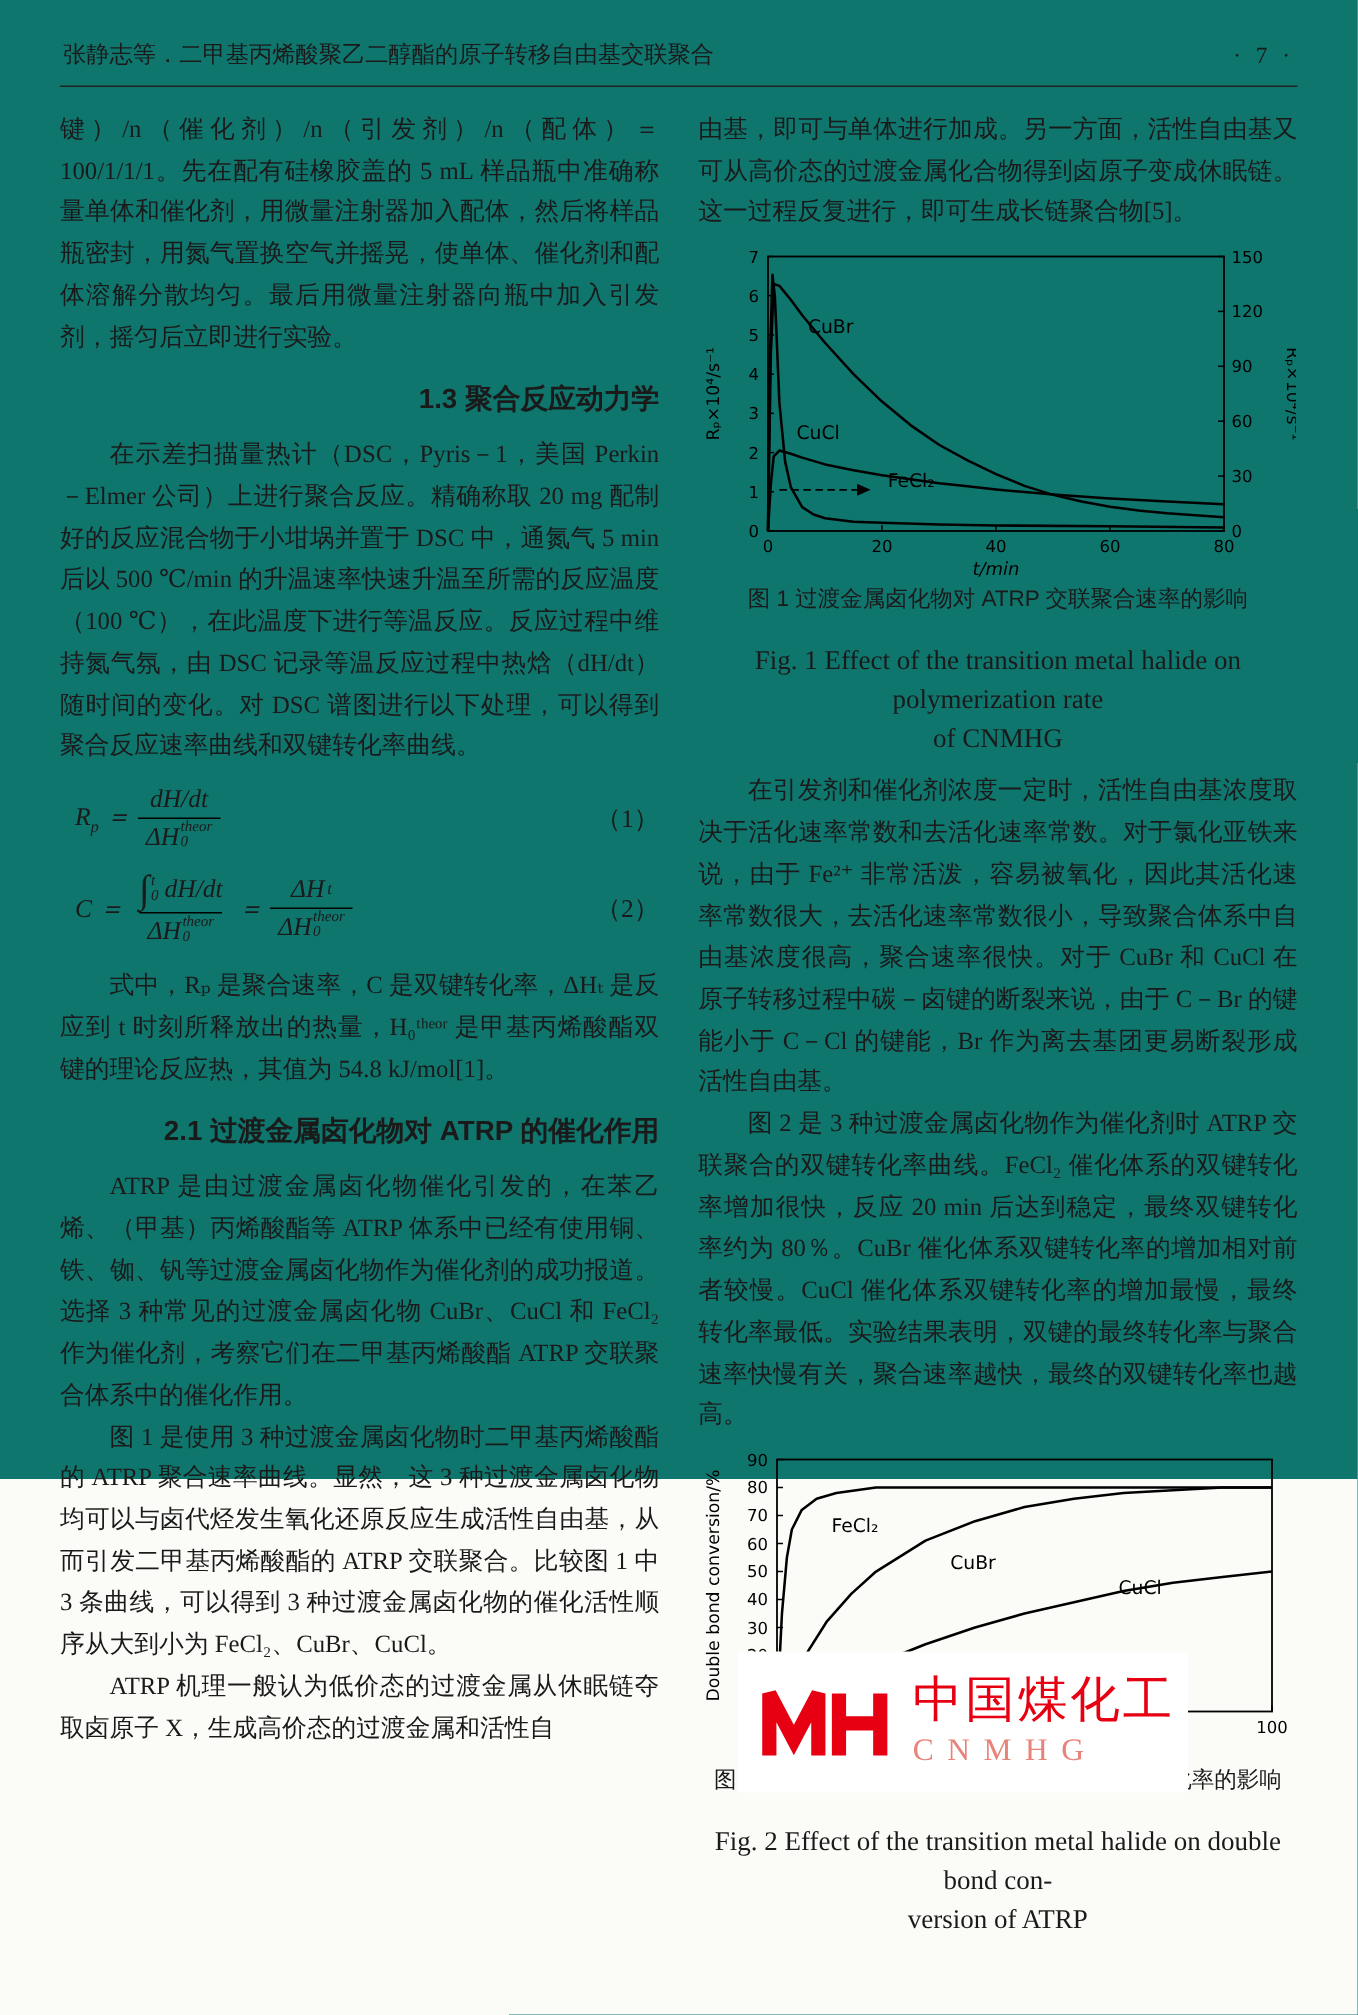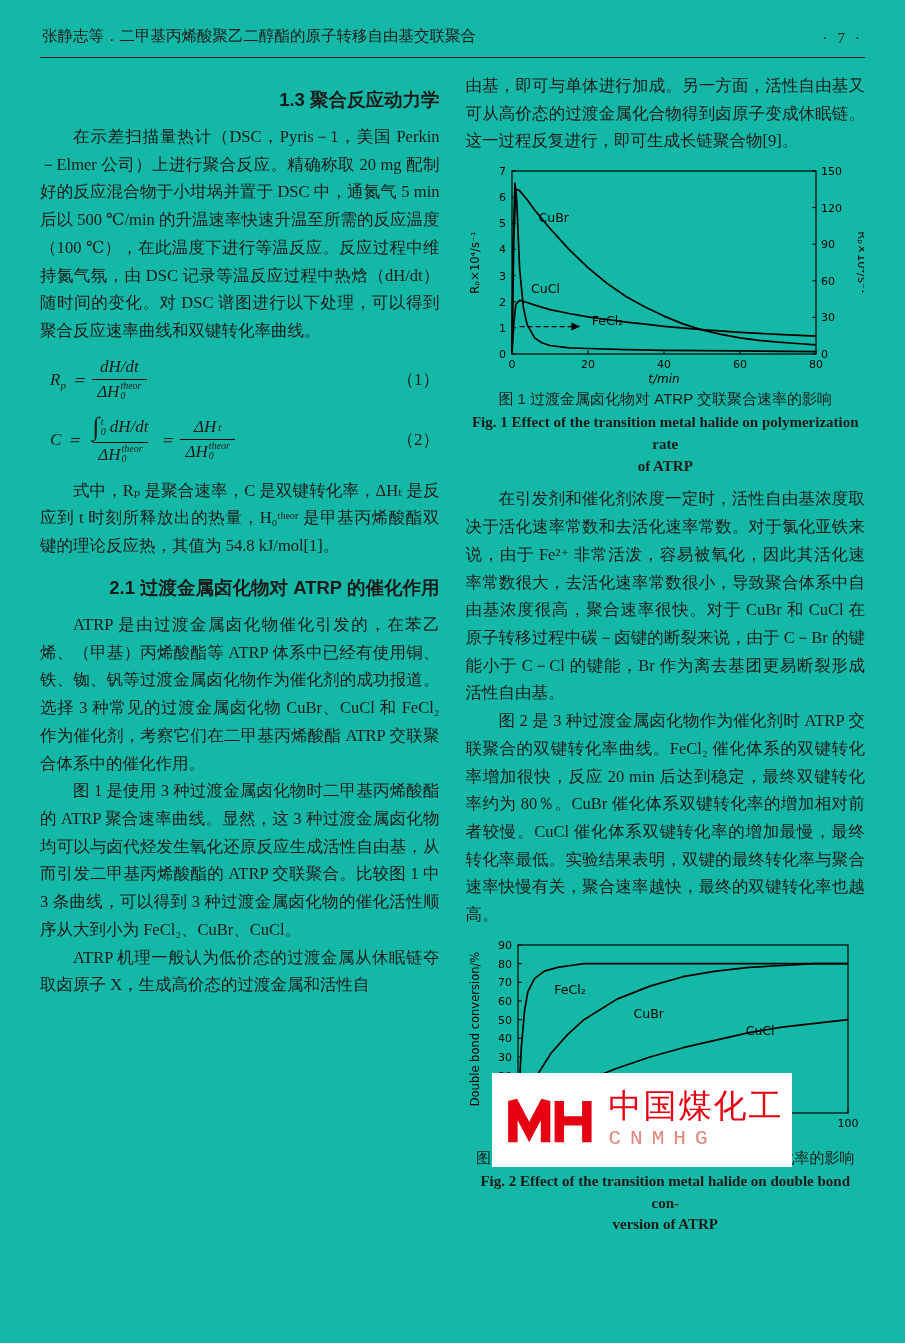--- a/index.html
+++ b/index.html
@@ -1,18 +1,18 @@
 <!DOCTYPE html>
 <html><head>
 <meta charset="utf-8">
 <style>
   *{margin:0;padding:0;box-sizing:border-box;}
   body{width:905px;height:1343px;overflow:hidden;background:#fbfbf8;color:#1a1a1a;
        font-family:"Liberation Serif","DejaVu Serif",serif;}
-  .page{width:905px;height:1343px;padding:26px 40px 0;background:#14b8a6;position:relative;}
+  .page{width:905px;height:986px;padding:26px 40px 0;background:#0f766e;position:relative;}
   .header{display:flex;justify-content:space-between;align-items:flex-end;
           padding:0 2px 10px;border-bottom:1.6px solid #222;font-size:15.5px;}
   .page-number{letter-spacing:3px;}
   .columns{display:flex;gap:26px;margin-top:14px;}
   .col{width:400px;font-size:16.5px;}
   .para{text-align:justify;text-indent:2em;line-height:1.68;}
   .para.no-indent{text-indent:0;}
   .sec{font-size:18.5px;font-weight:bold;margin:15px 0 11px;
        font-family:"Liberation Sans","DejaVu Sans",sans-serif;text-align:right;}
   .sec-major{font-size:21px;font-weight:bold;margin:19px 0 13px;
@@ -28,42 +28,43 @@
   .ss .up,.ss .dn{font-size:10px;}
   .int-wrap{display:inline-flex;align-items:center;}
   .int-sign{font-size:26px;line-height:1;font-style:normal;}
   .int-lims{display:inline-flex;flex-direction:column;line-height:1;font-size:10px;margin:0 2px 0 1px;}
   sub,sup{font-size:11px;}
   
   .figure{margin:6px 0 8px;text-align:center;}
   .figure svg{display:block;margin:0 auto;}
   svg text{font-family:"DejaVu Sans","Liberation Sans",sans-serif;fill:#000;}
   .cap-cn{font-size:15px;margin-top:4px;font-family:"Liberation Sans","DejaVu Sans",sans-serif;}
-  .cap-en{font-size:15px;font-weight:bold;line-height:1.45;margin-top:3px;}
+  .cap-en{font-size:18px;font-weight:normal;line-height:1.45;margin-top:18px;}
   .fig2{position:relative;}
   
   .watermark{position:absolute;left:26px;top:138px;width:300px;height:94px;background:#fff;
              display:flex;align-items:center;gap:10px;padding:4px 8px;z-index:4;text-align:left;}
   .wm-cn{font-size:33px;color:#e60012;letter-spacing:2px;line-height:1.15;}
   .wm-en{font-size:21px;color:#e8837a;letter-spacing:9px;line-height:1.2;
-         font-family:Liberation Mono, monospace;}
+         font-family:Liberation Serif, serif;}
 </style>
 </head>
 <body>
 
 <div class="page">
 
   <div class="header">
     <span class="running-title">张静志等．二甲基丙烯酸聚乙二醇酯的原子转移自由基交联聚合</span>
     <span class="page-number">· 7 ·</span>
   </div>
 
   <div class="columns">
 
     <div class="col">
+      <p class="para no-indent">键）/n（催化剂）/n（引发剂）/n（配体）＝ 100/1/1/1。先在配有硅橡胶盖的 5 mL 样品瓶中准确称量单体和催化剂，用微量注射器加入配体，然后将样品瓶密封，用氮气置换空气并摇晃，使单体、催化剂和配体溶解分散均匀。最后用微量注射器向瓶中加入引发剂，摇匀后立即进行实验。</p>
 
       <div class="sec">1.3  聚合反应动力学</div>
 
       <p class="para">在示差扫描量热计（DSC，Pyris－1，美国 Perkin－Elmer 公司）上进行聚合反应。精确称取 20 mg 配制好的反应混合物于小坩埚并置于 DSC 中，通氮气 5 min 后以 500 ℃/min 的升温速率快速升温至所需的反应温度（100 ℃），在此温度下进行等温反应。反应过程中维持氮气氛，由 DSC 记录等温反应过程中热焓（dH/dt）随时间的变化。对 DSC 谱图进行以下处理，可以得到聚合反应速率曲线和双键转化率曲线。</p>
 
       <div class="equation">
         <span><span>R</span><sub>p</sub>&nbsp;<span>＝</span></span>
         <span class="frac">
           <span class="num">
               <span>dH/dt</span>
@@ -120,21 +121,21 @@
       <p class="para">式中，Rₚ 是聚合速率，C 是双键转化率，ΔHₜ 是反应到 t 时刻所释放出的热量，H₀ᵗʰᵉᵒʳ 是甲基丙烯酸酯双键的理论反应热，其值为 54.8 kJ/mol[1]。</p>
 
       <div class="sec">2.1  过渡金属卤化物对 ATRP 的催化作用</div>
 
       <p class="para">ATRP 是由过渡金属卤化物催化引发的，在苯乙烯、（甲基）丙烯酸酯等 ATRP 体系中已经有使用铜、铁、铷、钒等过渡金属卤化物作为催化剂的成功报道。选择 3 种常见的过渡金属卤化物 CuBr、CuCl 和 FeCl₂ 作为催化剂，考察它们在二甲基丙烯酸酯 ATRP 交联聚合体系中的催化作用。</p>
       <p class="para">图 1 是使用 3 种过渡金属卤化物时二甲基丙烯酸酯的 ATRP 聚合速率曲线。显然，这 3 种过渡金属卤化物均可以与卤代烃发生氧化还原反应生成活性自由基，从而引发二甲基丙烯酸酯的 ATRP 交联聚合。比较图 1 中 3 条曲线，可以得到 3 种过渡金属卤化物的催化活性顺序从大到小为 FeCl₂、CuBr、CuCl。</p>
       <p class="para">ATRP 机理一般认为低价态的过渡金属从休眠链夺取卤原子 X，生成高价态的过渡金属和活性自</p>
     </div>
 
     <div class="col">
-      <p class="para no-indent">由基，即可与单体进行加成。另一方面，活性自由基又可从高价态的过渡金属化合物得到卤原子变成休眠链。这一过程反复进行，即可生成长链聚合物[9]。</p>
+      <p class="para no-indent">由基，即可与单体进行加成。另一方面，活性自由基又可从高价态的过渡金属化合物得到卤原子变成休眠链。这一过程反复进行，即可生成长链聚合物[5]。</p>
 
       <figure class="figure">
         <svg id="chart1" width="398" height="225">
             <rect x="46" y="10" width="304" height="183" fill="none" stroke="#000" stroke-width="1.2"></rect>
             <line x1="46" y1="193" x2="46" y2="189" stroke="#000" stroke-width="1"></line>
             <text x="46" y="207" text-anchor="middle" font-size="11">0</text>
             <line x1="122" y1="193" x2="122" y2="189" stroke="#000" stroke-width="1"></line>
             <text x="122" y="207" text-anchor="middle" font-size="11">20</text>
             <line x1="198" y1="193" x2="198" y2="189" stroke="#000" stroke-width="1"></line>
             <text x="198" y="207" text-anchor="middle" font-size="11">40</text>
@@ -179,21 +180,21 @@
             <line x1="53.6" y1="165.55" x2="106.4" y2="165.55" stroke="#000" stroke-width="1.2" stroke-dasharray="5 3"></line>
             <path d="M114.4 165.55 l-9 -4 v8 z" fill="#000"></path>
             <text x="198" y="222" text-anchor="middle" font-size="12" font-style="italic">t/min</text>
             <text x="13" y="101.5" text-anchor="middle" font-size="11.5" transform="rotate(-90 13 101.5)">Rₚ×10⁴/s⁻¹</text>
             <text x="392" y="101.5" text-anchor="middle" font-size="11.5" transform="rotate(90 392 101.5)">Rₚ×10⁴/s⁻¹</text>
           </svg>
         <figcaption>
           <div class="cap-cn">图 1  过渡金属卤化物对 ATRP 交联聚合速率的影响</div>
           <div class="cap-en">
             <span>Fig. 1  Effect of the transition metal halide on polymerization rate</span><br>
-            <span>of ATRP</span>
+            <span>of CNMHG</span>
           </div>
         </figcaption>
       </figure>
 
       <p class="para">在引发剂和催化剂浓度一定时，活性自由基浓度取决于活化速率常数和去活化速率常数。对于氯化亚铁来说，由于 Fe²⁺ 非常活泼，容易被氧化，因此其活化速率常数很大，去活化速率常数很小，导致聚合体系中自由基浓度很高，聚合速率很快。对于 CuBr 和 CuCl 在原子转移过程中碳－卤键的断裂来说，由于 C－Br 的键能小于 C－Cl 的键能，Br 作为离去基团更易断裂形成活性自由基。</p>
       <p class="para">图 2 是 3 种过渡金属卤化物作为催化剂时 ATRP 交联聚合的双键转化率曲线。FeCl₂ 催化体系的双键转化率增加很快，反应 20 min 后达到稳定，最终双键转化率约为 80％。CuBr 催化体系双键转化率的增加相对前者较慢。CuCl 催化体系双键转化率的增加最慢，最终转化率最低。实验结果表明，双键的最终转化率与聚合速率快慢有关，聚合速率越快，最终的双键转化率也越高。</p>
 
       <figure class="figure fig2">
         <svg id="chart2" width="398" height="210">
             <rect x="52" y="10" width="330" height="168" fill="none" stroke="#000" stroke-width="1.2"></rect>

